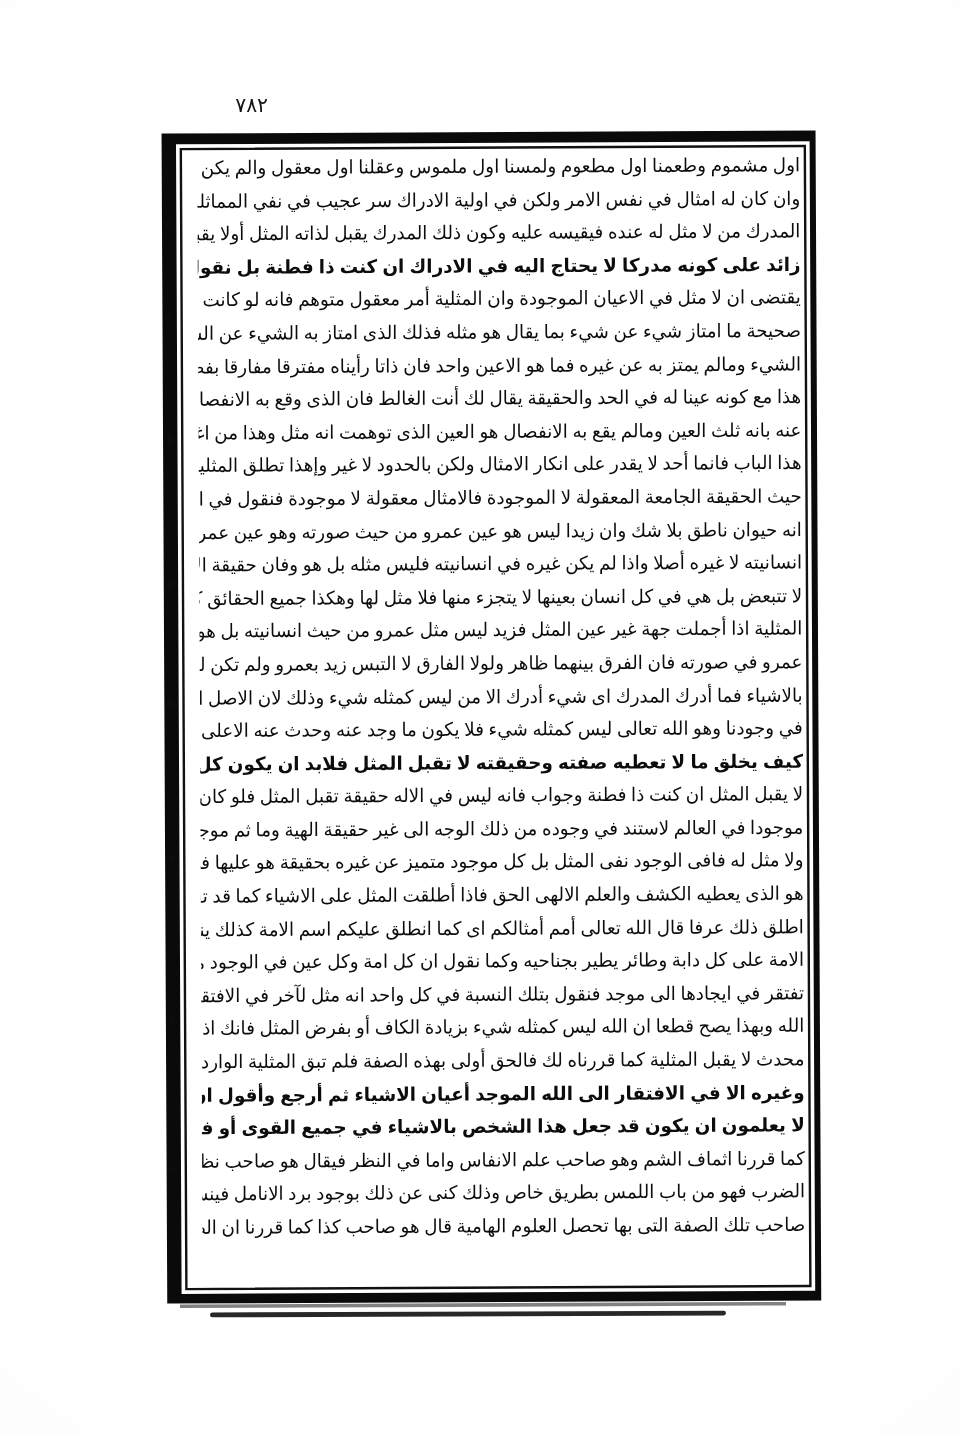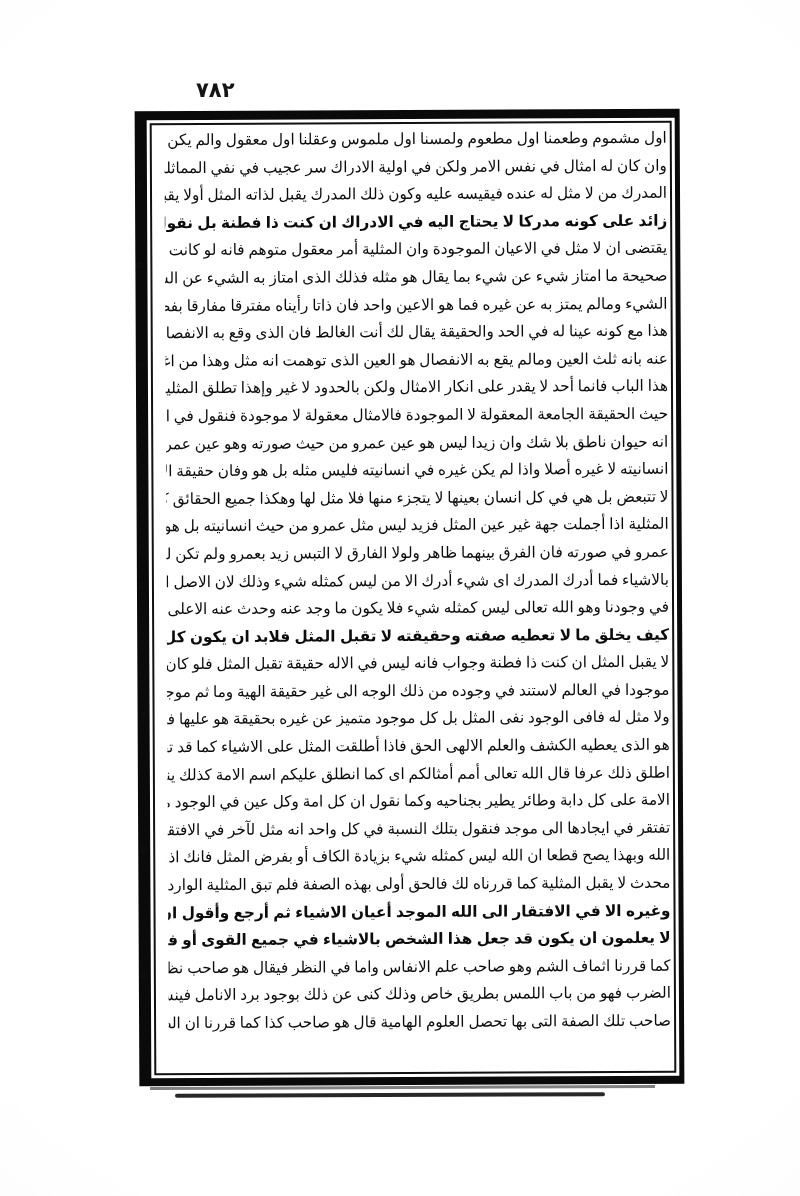--- a/index.html
+++ b/index.html
@@ -30,22 +30,22 @@
         rgba(238,238,238,0.9) 100%);
     pointer-events: none;
   }
 
   
   #folio {
     position: absolute;
     left: 196px;
     top: 78px;
     font-family: "DejaVu Sans", sans-serif;
-    font-size: 21px;
-    font-weight: 700;
+    font-size: 17px;
+    font-weight: 400;
     letter-spacing: 1px;
     color: #141414;
     direction: rtl;
     unicode-bidi: bidi-override;
   }
 
   
   #frame {
     position: absolute;
     left: 137px;

